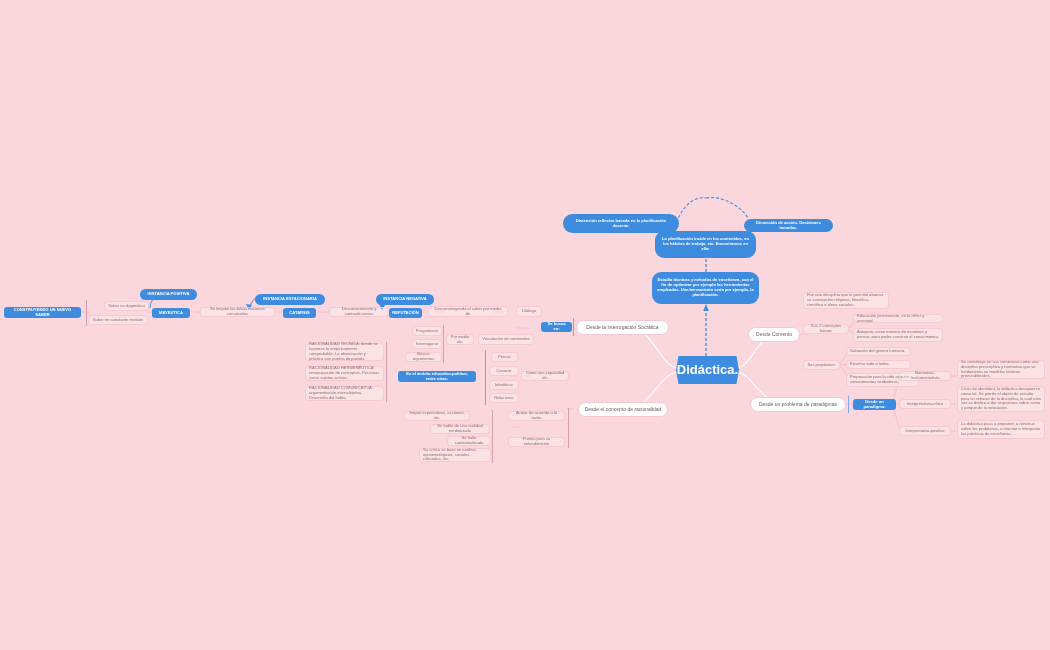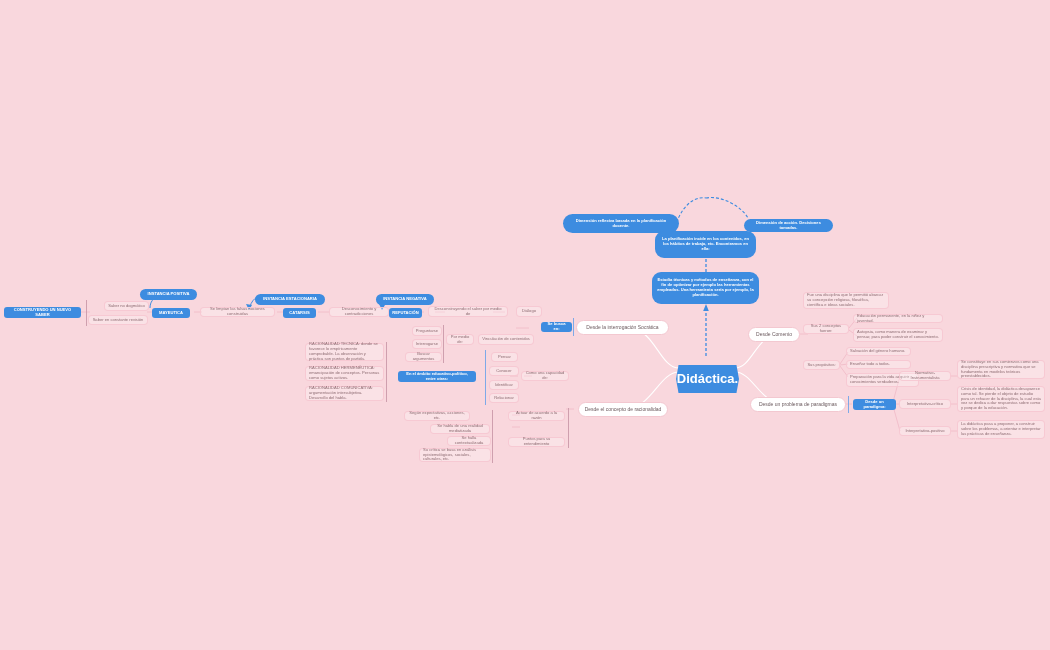--- a/index.html
+++ b/index.html
@@ -123,21 +123,21 @@
 
     <path d="M 846 404 L 852 404" stroke="#f0bcc8" stroke-width="0.9" fill="none"></path>
     <path d="M 893 402 L 900 376" stroke="#f0bcc8" stroke-width="0.9" fill="none"></path>
     <path d="M 893 404 L 900 404" stroke="#f0bcc8" stroke-width="0.9" fill="none"></path>
     <path d="M 893 406 L 900 431" stroke="#f0bcc8" stroke-width="0.9" fill="none"></path>
     <path d="M 950 376 L 958 376" stroke="#f0bcc8" stroke-width="0.9" fill="none"></path>
     <path d="M 950 404 L 958 404" stroke="#f0bcc8" stroke-width="0.9" fill="none"></path>
     <path d="M 950 431 L 958 431" stroke="#f0bcc8" stroke-width="0.9" fill="none"></path>
   </svg>
 
-  <div id="central" class="node t13" style="left:676px;top:356px;width:63px;height:28px;margin-top:9px;">
+  <div id="central" class="node t13" style="left:676px;top:356px;width:63px;height:28px;">
     <span>Didáctica.</span>
   </div>
 
   <div class="node blue pill t4" style="left:563px;top:214px;width:116px;height:19px;">
     <span>Dimensión reflexiva basada en la planificación docente.</span>
   </div>
 
   <div class="node blue pill t4" style="left:744px;top:219px;width:89px;height:13px;">
     <span>Dimensión de acción. Decisiones tomadas.</span>
   </div>

